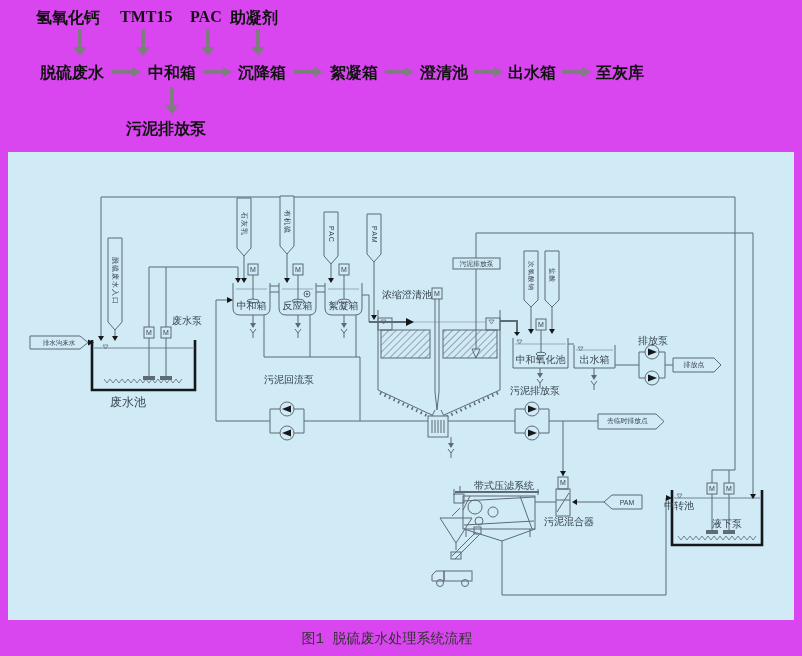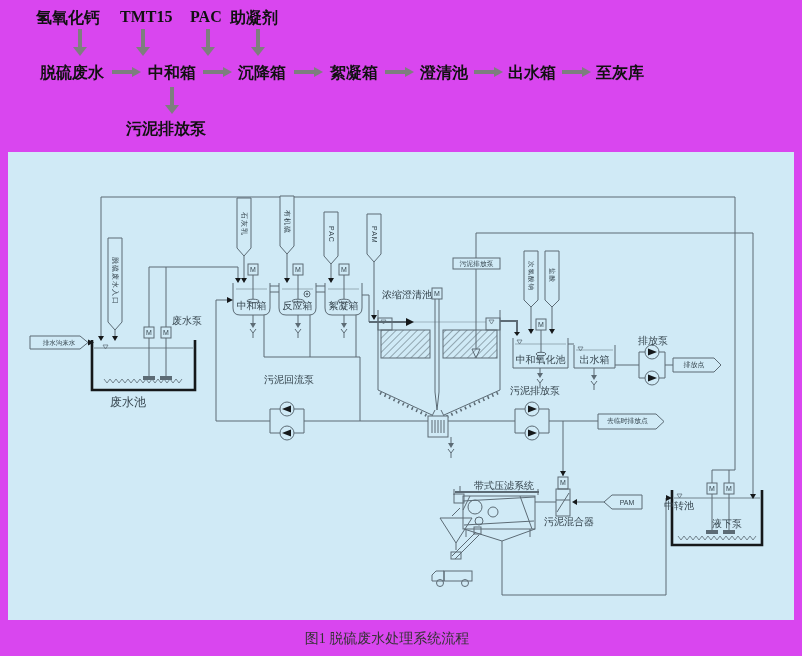--- a/index.html
+++ b/index.html
@@ -21,21 +21,21 @@
   .panel svg{position:absolute;left:0;top:0;}
   .dl{position:absolute;font-family:"Liberation Sans",sans-serif;font-size:10px;color:#36454e;
       white-space:nowrap;line-height:9px;}
   .dlc{text-align:center;}
   .vl{position:absolute;font-family:"Liberation Sans",sans-serif;font-size:7px;color:#36454e;
       writing-mode:vertical-rl;text-orientation:sideways;line-height:14px;text-align:center;
       letter-spacing:1px;}
   .ml{position:absolute;font-family:"Liberation Sans",sans-serif;font-size:7px;color:#36454e;
       width:10px;height:11px;line-height:11px;text-align:center;}
   .caption{position:absolute;left:0;top:630px;width:774px;text-align:center;font-size:14px;
-      color:#333;font-family:Liberation Serif, serif;}
+      color:#333;font-family:Liberation Mono, monospace;}
 </style>
 </head>
 <body>
 
 <div class="page">
 
   <div>
     <span class="tf" style="left:36px;top:8px;">氢氧化钙</span>
     <span class="tf" style="left:120px;top:8px;">TMT15</span>
     <span class="tf" style="left:190px;top:8px;">PAC</span>

